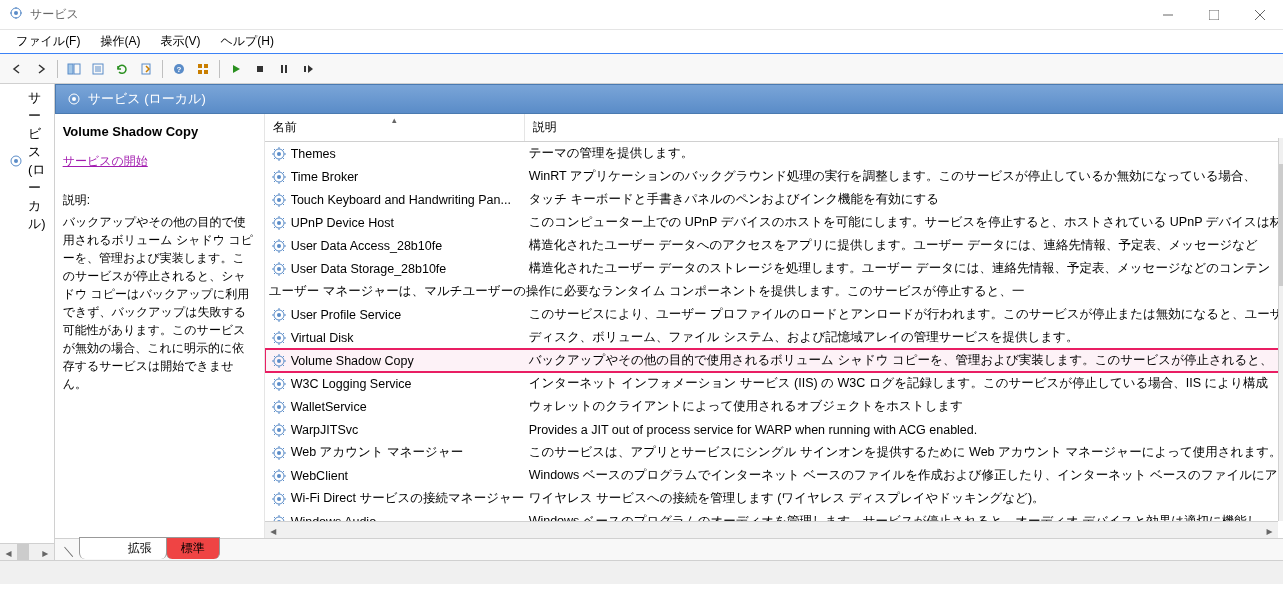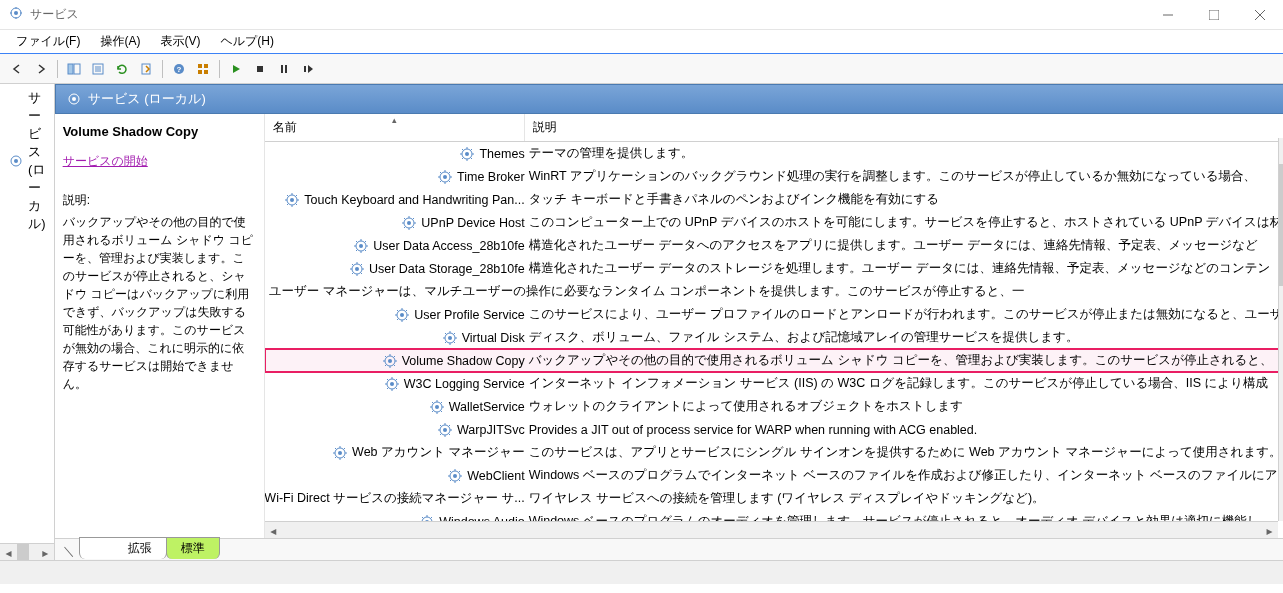--- a/index.html
+++ b/index.html
@@ -44,36 +44,36 @@
 
 .list-pane { flex: 1; display: flex; flex-direction: column; overflow: hidden; position: relative; }
 .list-header { display: flex; border-bottom: 1px solid #d0d0d0; background: #fff; }
 .list-col { padding: 5px 8px; font-size: 12px; border-right: 1px solid #e5e5e5; position: relative; }
 .col-name { width: 260px; display: flex; align-items: flex-end; }
 .col-desc { flex: 1; }
 .sort-arrow { position: absolute; left: 50%; top: 1px; transform: translateX(-50%); font-size: 9px; color: #666; }
 
 .list-body { flex: 1; overflow: hidden; }
 .list-row { display: flex; align-items: center; height: 23px; font-size: 12.5px; }
-.list-row .cell-name { width: 260px; padding-left: 6px; display: flex; align-items: center; gap: 4px; white-space: nowrap; overflow: hidden; text-overflow: ellipsis; justify-content: flex-end; }
+.list-row .cell-name { width: 260px; padding-left: 6px; display: flex; align-items: center; gap: 4px; white-space: nowrap; overflow: hidden; text-overflow: ellipsis; }
 .list-row .cell-desc { flex: 1; padding-left: 4px; white-space: nowrap; overflow: hidden; text-overflow: ellipsis; }
 .list-row.highlighted { outline: 2px solid #e91e63; outline-offset: -1px; background: #fdf2f7; }
 
 .gear-icon { width: 16px; height: 16px; flex-shrink: 0; }
 
 .vscroll { position: absolute; right: 0; top: 24px; bottom: 17px; width: 17px; background: #f0f0f0; border-left: 1px solid #d0d0d0; display: flex; flex-direction: column; }
 .vscroll .scroll-thumb-v { width: 100%; height: 35%; background: #ccc; margin-top: 55%; }
 .hscroll { position: absolute; left: 0; right: 17px; bottom: 0; height: 17px; background: #f0f0f0; border-top: 1px solid #d0d0d0; display: flex; }
 
 
 .tabs-bar { height: 22px; display: flex; align-items: flex-end; padding-left: 4px; border-top: 1px solid #d0d0d0; background: #f8f8f8; position: relative; }
 .tab-prefix { font-size: 12px; padding: 0 4px; color: #666; }
 .tab { padding: 2px 14px; font-size: 12px; border: 1px solid #999; border-bottom: none; background: #fff; border-radius: 0 0 6px 6px; transform: translateY(-1px); margin-right: -1px; cursor: pointer; }
 .tab.active { background: #fff; font-weight: normal; padding-left: 48px; }
-.tab.inactive { background: #bef264; }
+.tab.inactive { background: #ef4444; }
 
 
 .statusbar { height: 24px; border-top: 1px solid #d0d0d0; background: #f0f0f0; }
 
 
 .annotation { position: absolute; pointer-events: none; z-index: 100; }
 
 </style>
 </head>
 <body>

